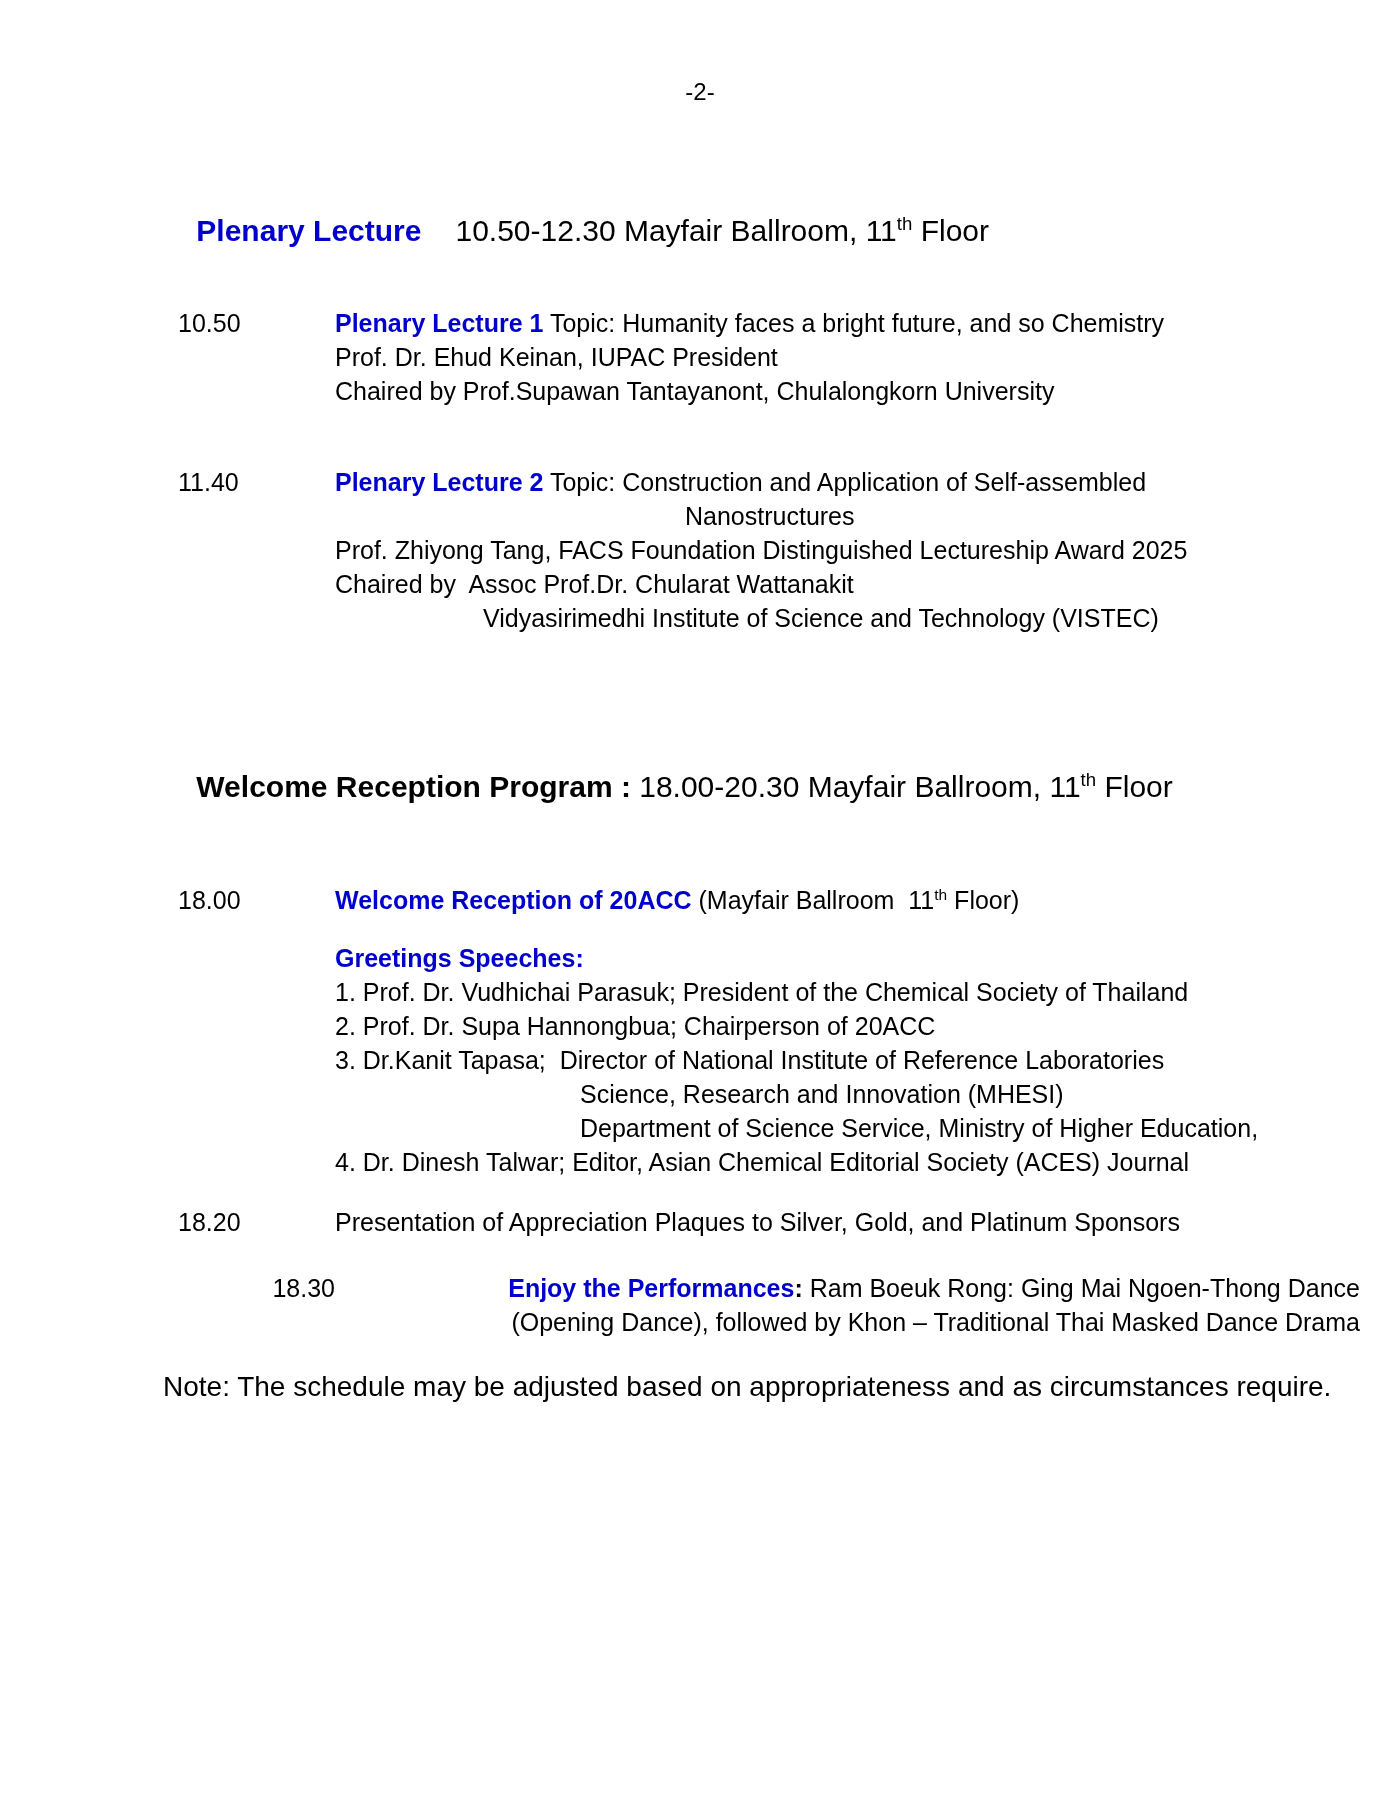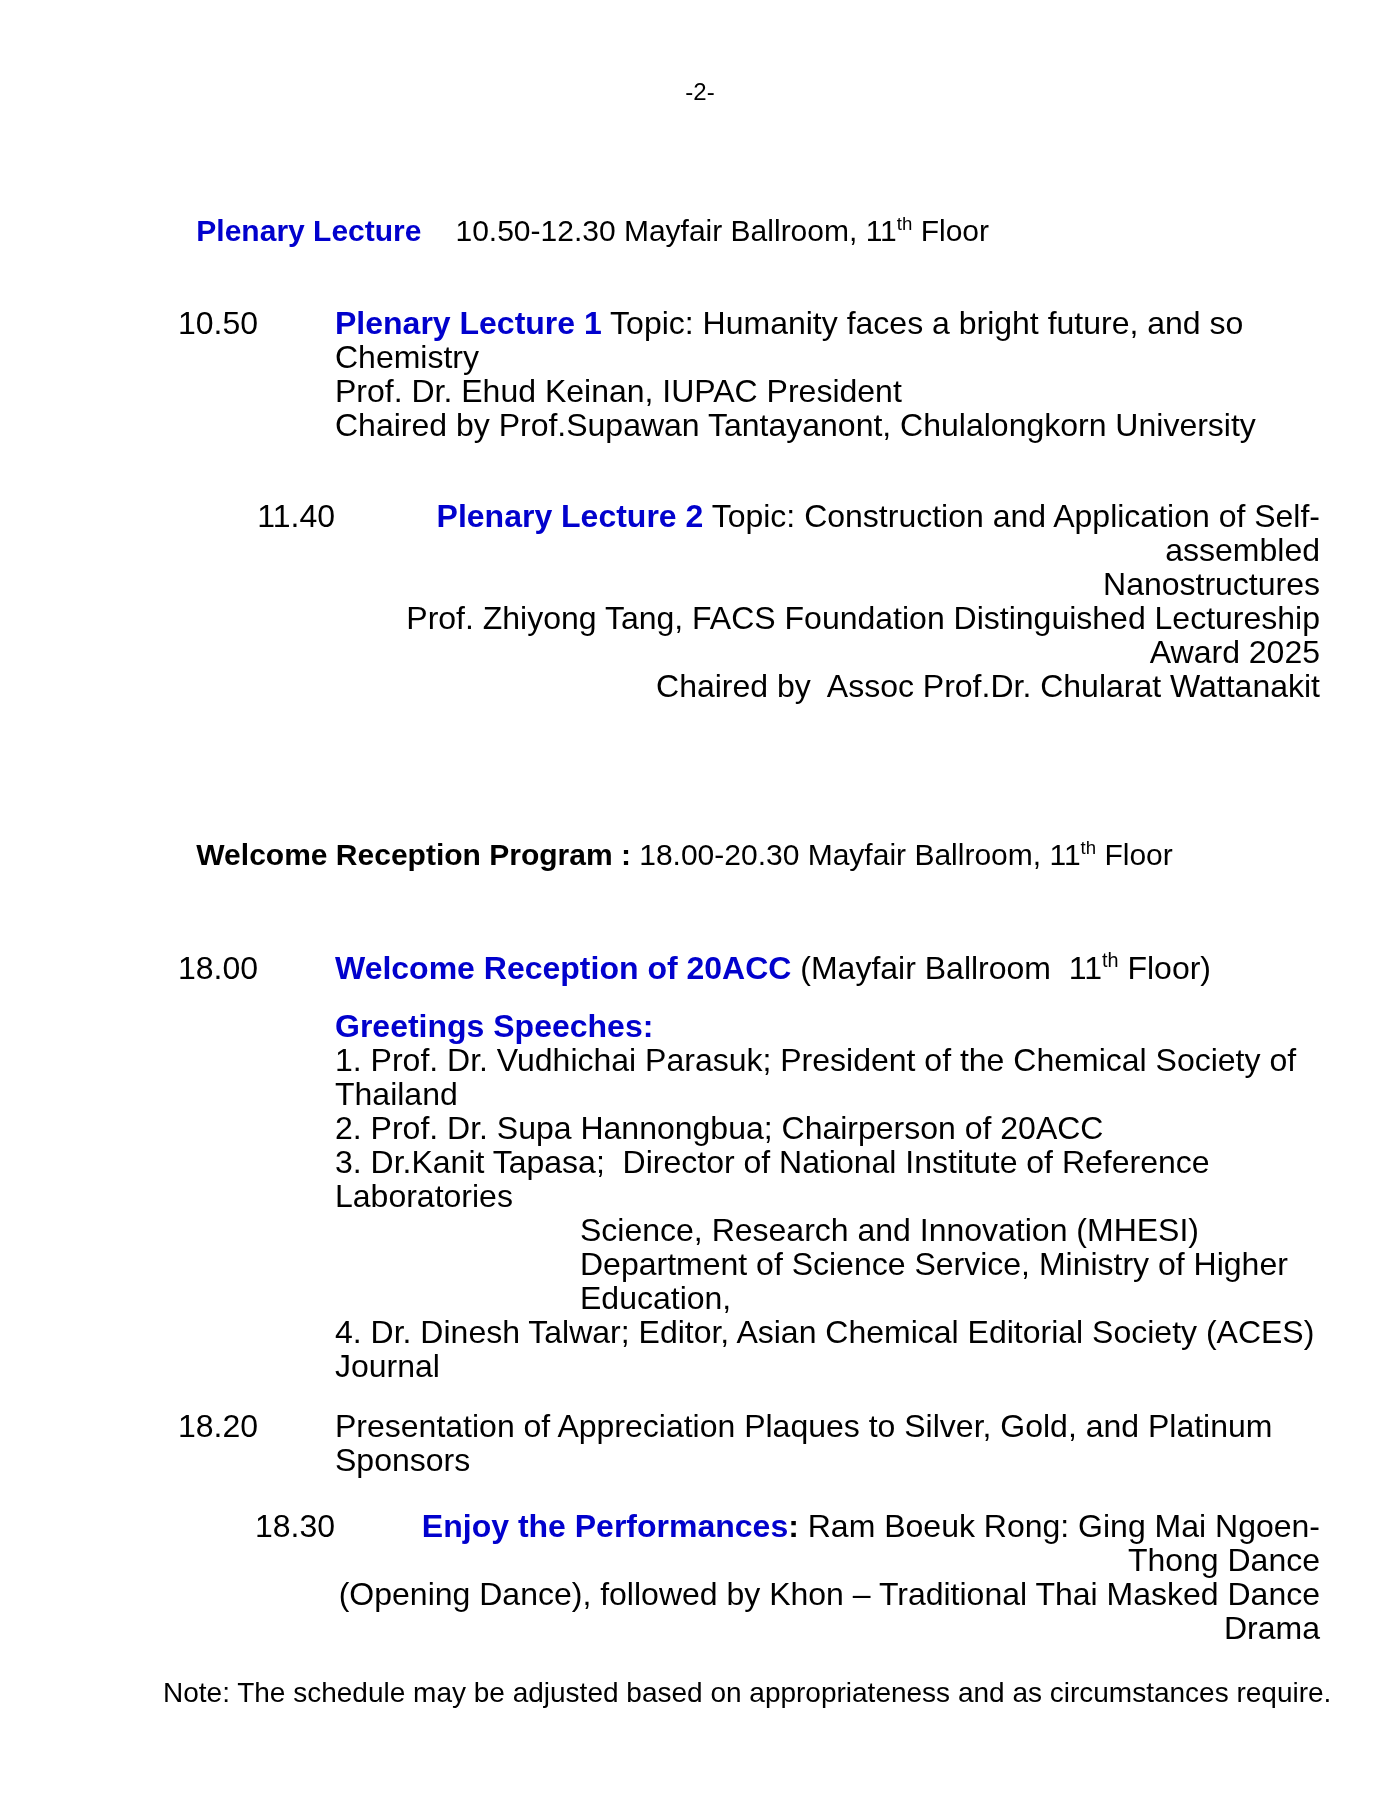--- a/index.html
+++ b/index.html
@@ -32,32 +32,32 @@
   }
   .section-heading.first { margin-top: 66px; }
   .section-heading.second { margin-top: 95px; }
   .accent-bold { color: var(--accent); font-weight: bold; }
   .black-bold { font-weight: bold; color: var(--ink); }
   .heading-gap { display: inline-block; width: 34px; }
   sup { font-size: 62%; line-height: 0; }
   .row {
     display: flex;
     padding-left: 178px;
-    padding-right: 80px;
-    font-size: 32px;
+    padding-right: 40px;
+    font-size: 25px;
     line-height: 34px;
   }
   .row .time {
     flex: 0 0 157px;
     white-space: pre;
   }
   .row .content { flex: 1; }
   .line { white-space: pre-wrap; }
   .mt-row1 { margin-top: 18px; }
-  .mt-row2 { margin-top: 57px; text-align: right; }
+  .mt-row2 { margin-top: 57px; }
   .mt-row1800 { margin-top: 39px; }
   .mt-greetings { margin-top: 24px; }
   .mt-row1820 { margin-top: 26px; }
   .mt-row1830 { margin-top: 32px; text-align: right; }
   .mt-row2030 { margin-top: 44px; }
   .indent-nano { margin-left: 350px; }
   .indent-vistec { margin-left: 148px; }
   .indent-dept { margin-left: 245px; }
   .note {
     margin-top: 31px;
@@ -88,20 +88,21 @@
     </div>
   </div>
 
   <div class="row mt-row2">
     <div class="time">11.40</div>
     <div class="content">
       <div class="line"><span class="accent-bold">Plenary Lecture 2</span><span> Topic: Construction and Application of Self-assembled</span></div>
       <div class="line indent-nano">Nanostructures</div>
       <div class="line">Prof. Zhiyong Tang, FACS Foundation Distinguished Lectureship Award 2025</div>
       <div class="line">Chaired by  Assoc Prof.Dr. Chularat Wattanakit</div>
+      <div class="line indent-vistec">Vidyasirimedhi Institute of Science and Technology (VISTEC)</div>
     </div>
   </div>
 
   <h1 class="section-heading second">
     <span class="black-bold">Welcome Reception Program :</span><span><span> 18.00-20.30 Mayfair Ballroom, 11</span><sup>th</sup><span> Floor</span></span>
   </h1>
 
   <div class="row mt-row1800">
     <div class="time">18.00</div>
     <div class="content">

